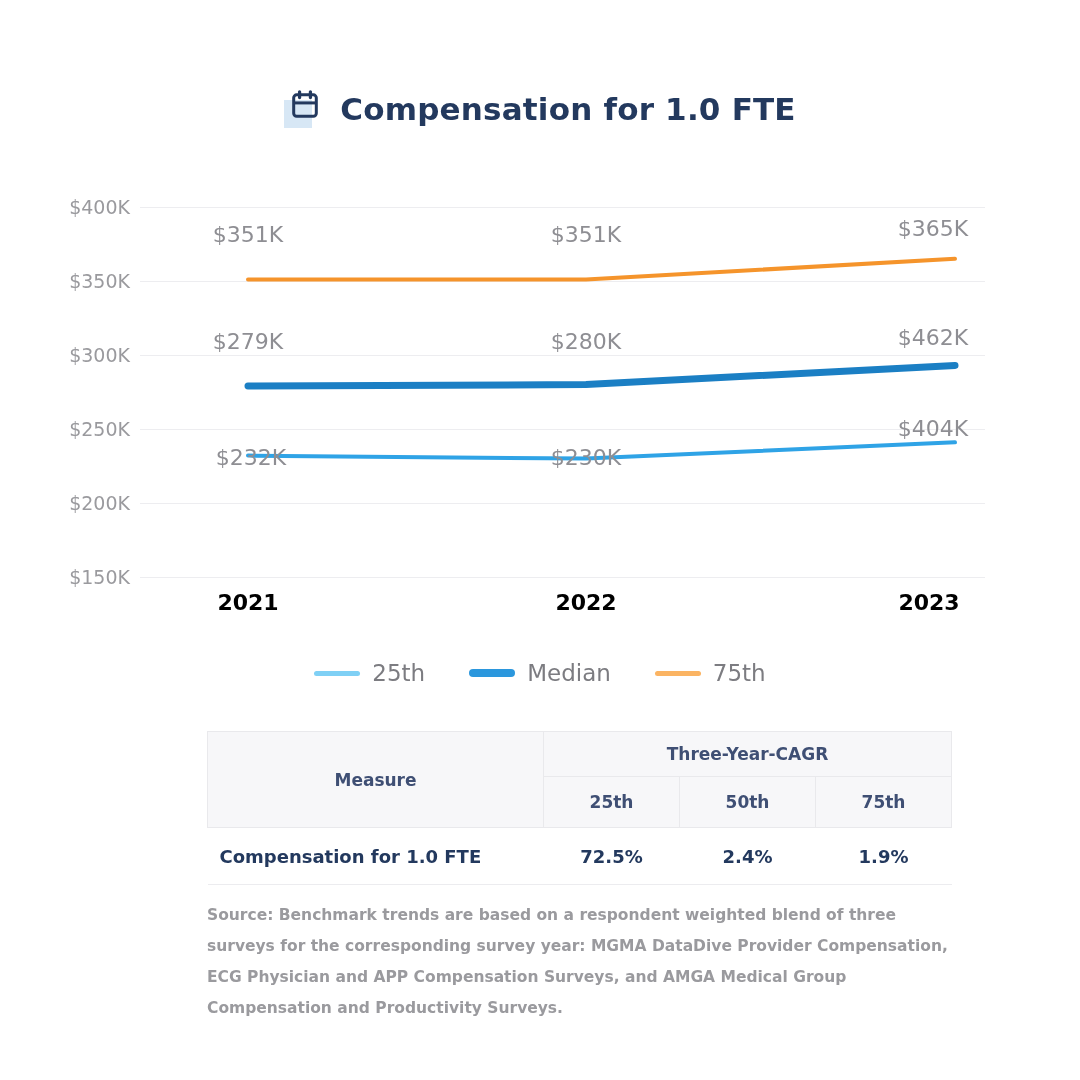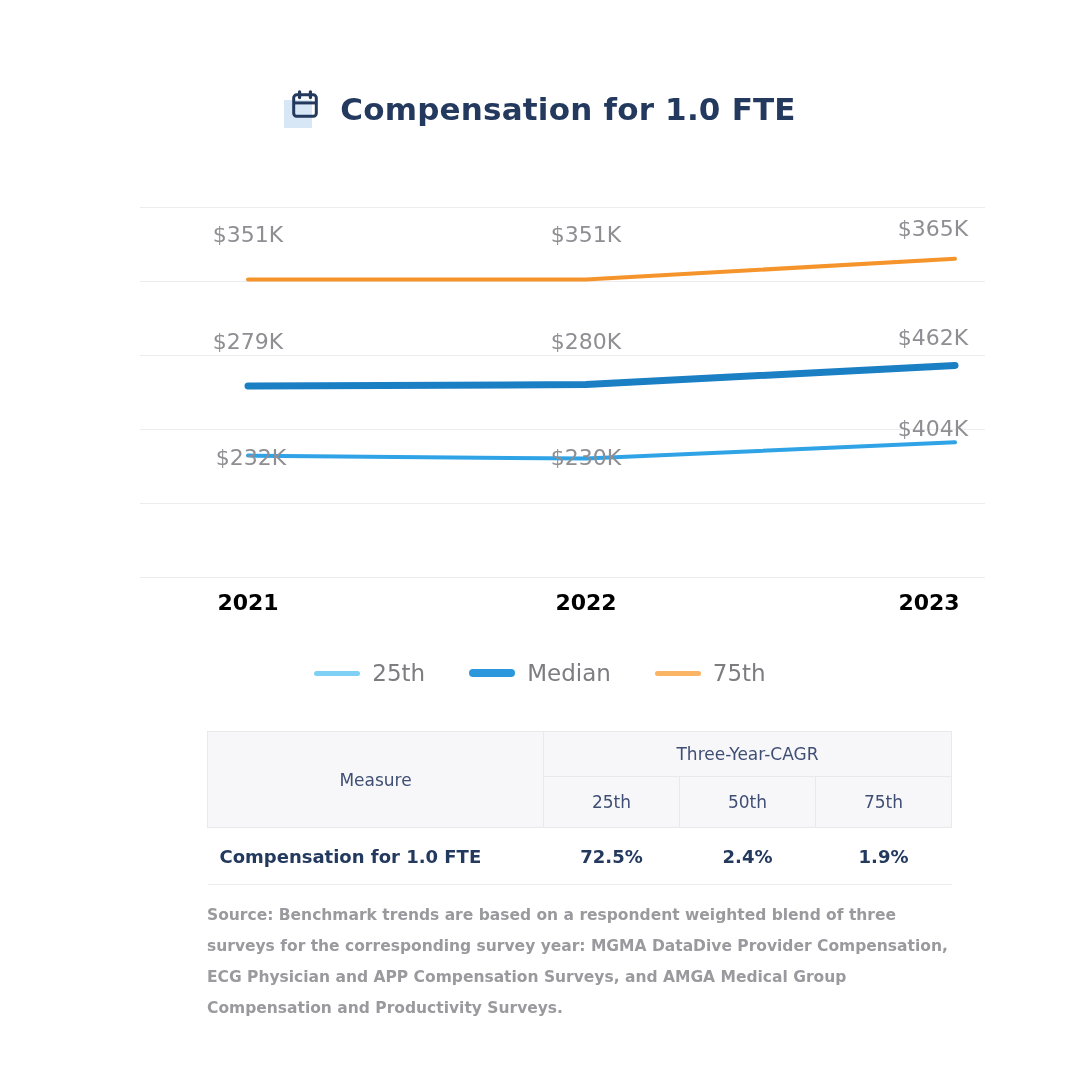--- a/index.html
+++ b/index.html
@@ -148,21 +148,21 @@
     border-collapse: collapse;
     table-layout: fixed;
   }
   .cagr-table th, .cagr-table td {
     border: 1px solid #e9e9ec;
     padding: 0;
   }
   .cagr-table thead th {
     background: #f7f7f9;
     color: #3f4f74;
-    font-weight: normal;
+    font-weight: bold;
     font-size: 17px;
   }
   .th-measure {
     width: 335px;
     height: 94px;
     vertical-align: middle;
     text-align: center;
   }
   .th-group {
     height: 44px;
@@ -224,20 +224,28 @@
 
   <div class="plot-area">
 
     <div class="gridline" style="top:207px"></div>
     <div class="gridline" style="top:281px"></div>
     <div class="gridline" style="top:355px"></div>
     <div class="gridline" style="top:429px"></div>
     <div class="gridline" style="top:503px"></div>
     <div class="gridline" style="top:577px"></div>
 
+    <div class="yticks-col">
+      <div class="ytick" style="top:207px">$400K</div>
+      <div class="ytick" style="top:281px">$350K</div>
+      <div class="ytick" style="top:355px">$300K</div>
+      <div class="ytick" style="top:429px">$250K</div>
+      <div class="ytick" style="top:503px">$200K</div>
+      <div class="ytick" style="top:577px">$150K</div>
+    </div>
 
     <svg class="series-svg" width="1080" height="640">
       <polyline id="line-75th" fill="none" stroke-linecap="round" stroke-linejoin="round" points="248,279.5 586,279.5 955,258.8" stroke="#f5942b" stroke-width="4"></polyline>
       <polyline id="line-median" fill="none" stroke-linecap="round" stroke-linejoin="round" points="248,386.1 586,384.6 955,365.4" stroke="#1b7fc4" stroke-width="7"></polyline>
       <polyline id="line-25th" fill="none" stroke-linecap="round" stroke-linejoin="round" points="248,455.6 586,458.6 955,442.3" stroke="#2fa3e6" stroke-width="4"></polyline>
     </svg>
 
     <div class="pt-label" style="left:248px; top:222px">$351K</div>
     <div class="pt-label" style="left:586px; top:222px">$351K</div>
     <div class="pt-label" style="left:933px; top:216px">$365K</div>

